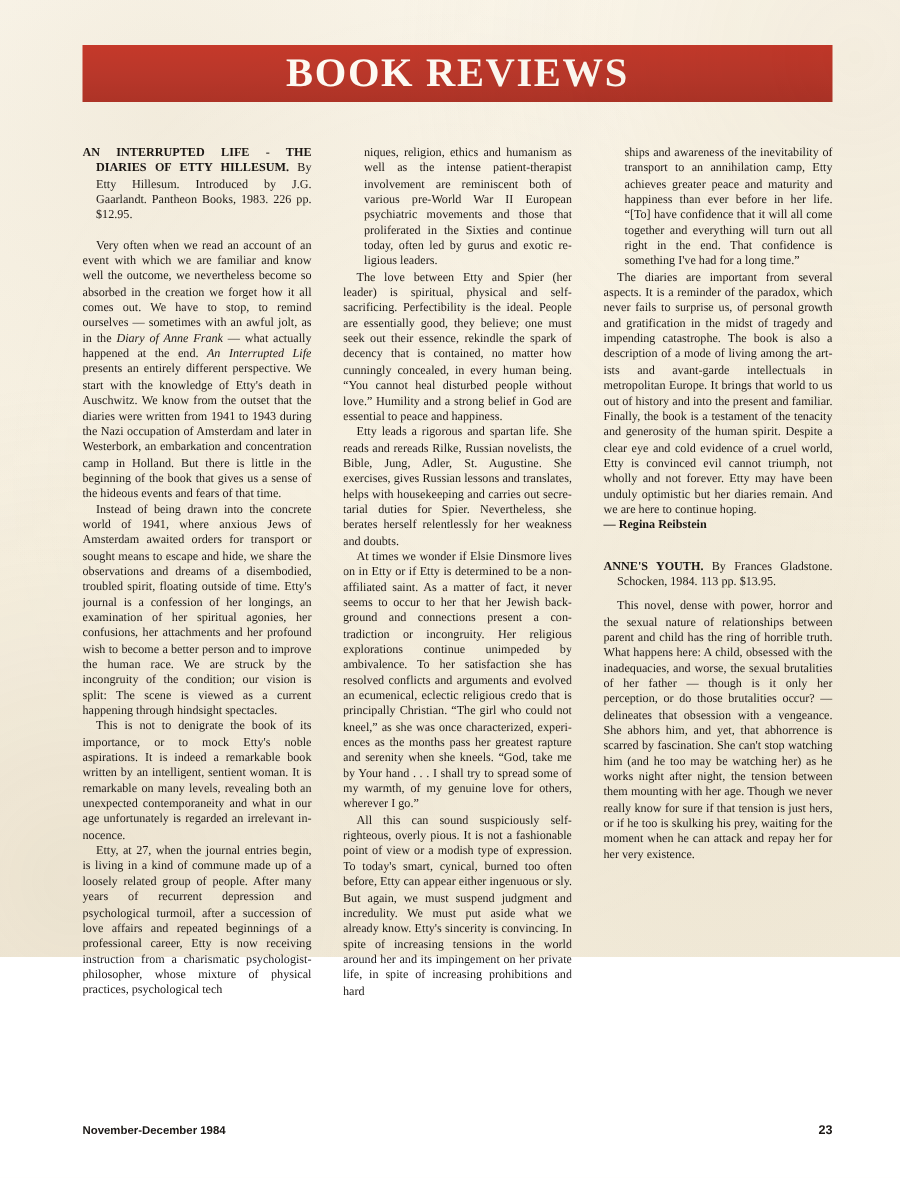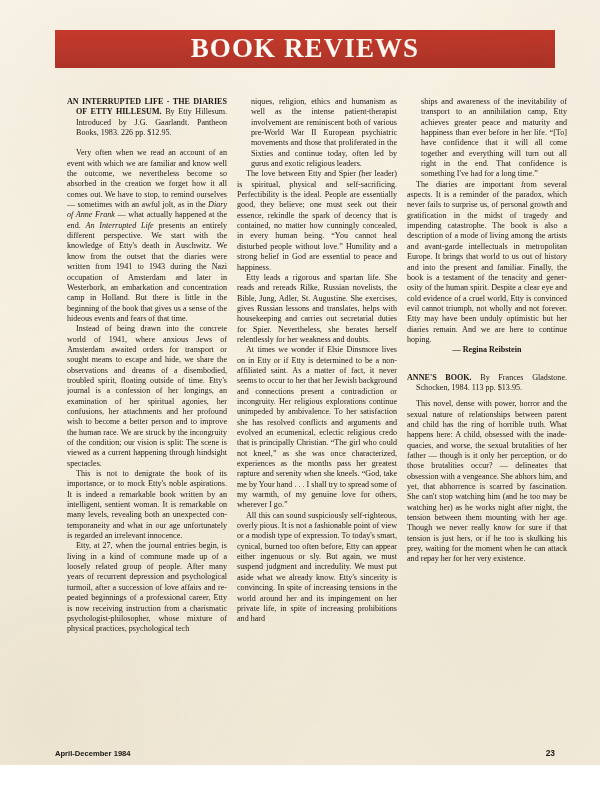--- a/index.html
+++ b/index.html
@@ -10,21 +10,21 @@
   body {
     width: 600px;
     height: 785px;
     overflow: hidden;
     font-family: "Liberation Serif", "DejaVu Serif", serif;
     color: #1b1714;
   }
   .page {
     position: relative;
     width: 600px;
-    height: 765px;
+    height: 638px;
     background: #fbf6ea;
     background-image:
       radial-gradient(circle at 18% 12%, rgba(205,190,160,0.20) 0%, rgba(205,190,160,0) 42%),
       radial-gradient(circle at 82% 78%, rgba(206,192,162,0.18) 0%, rgba(206,192,162,0) 45%),
       linear-gradient(170deg, #fdf9ef 0%, #f7f1e2 48%, #f3ecdb 100%);
     box-sizing: border-box;
     padding: 0;
   }
   .page-inner {
     position: absolute;
@@ -54,26 +54,26 @@
     letter-spacing: 1.1px;
     color: #fdfaf3;
     line-height: 1;
     margin-top: -1px;
     white-space: nowrap;
   }
 
   
   .columns {
     position: absolute;
-    left: 12px;
+    left: 0px;
     top: 97px;
     width: 500px;
     height: 620px;
     display: flex;
-    gap: 10px;
+    gap: 21px;
   }
   .col {
     width: 160px;
     height: 620px;
     overflow: hidden;
   }
 
   p.body {
     margin: 0;
     font-size: 8.1px;
@@ -101,21 +101,21 @@
   }
   .gap-s { height: 6px; }
   .gap-m { height: 10px; }
   .gap-l { height: 17px; }
 
   .byline {
     margin: 0;
     font-size: 8.1px;
     line-height: 10.35px;
     font-weight: 700;
-    text-align: center;
+    text-align: left;
   }
 
   i, .ital { font-style: italic; }
 
   
   .footer {
     position: absolute;
     left: 0px;
     top: 736px;
     width: 500px;
@@ -211,33 +211,33 @@
 
         <p class="body">
           The diaries are important from sev­eral aspects. It is a reminder of the par­adox, which never fails to surprise us, of personal growth and gratification in the midst of tragedy and impending ca­tastrophe. The book is also a descrip­tion of a mode of living among the art­ists and avant-garde intellectuals in metropolitan Europe. It brings that world to us out of history and into the present and familiar. Finally, the book is a testament of the tenacity and gener­osity of the human spirit. Despite a clear eye and cold evidence of a cruel world, Etty is convinced evil cannot tri­umph, not wholly and not forever. Etty may have been unduly optimistic but her diaries remain. And we are here to continue hoping.
         </p>
 
         <p class="byline">— Regina Reibstein</p>
 
         <div class="gap-l"></div>
 
         <div class="head head-hang">
-          <span class="t">ANNE'S BOOK.</span><span> By Frances Gladstone. Schocken, 1984. 113 pp. $13.95.</span>
+          <span class="t">ANNE'S YOUTH.</span><span> By Frances Gladstone. Schocken, 1984. 113 pp. $13.95.</span>
         </div>
 
         <div class="gap-s"></div>
 
         <p class="body">
           This novel, dense with power, hor­ror and the sexual nature of relation­ships between parent and child has the ring of horrible truth. What happens here: A child, obsessed with the inade­quacies, and worse, the sexual brutali­ties of her father — though is it only her perception, or do those brutalities oc­cur? — delineates that obsession with a vengeance. She abhors him, and yet, that abhorrence is scarred by fascina­tion. She can't stop watching him (and he too may be watching her) as he works night after night, the tension be­tween them mounting with her age. Though we never really know for sure if that tension is just hers, or if he too is skulking his prey, waiting for the mo­ment when he can attack and repay her for her very existence.
         </p>
 
       </div>
 
     </div>
 
     <div class="footer">
-      <div>April-December 1984</div>
+      <div>November-December 1984</div>
       <div class="pageno">23</div>
     </div>
 
   </div>
   <div class="grain"></div>
 </div>
 
 </body></html>

